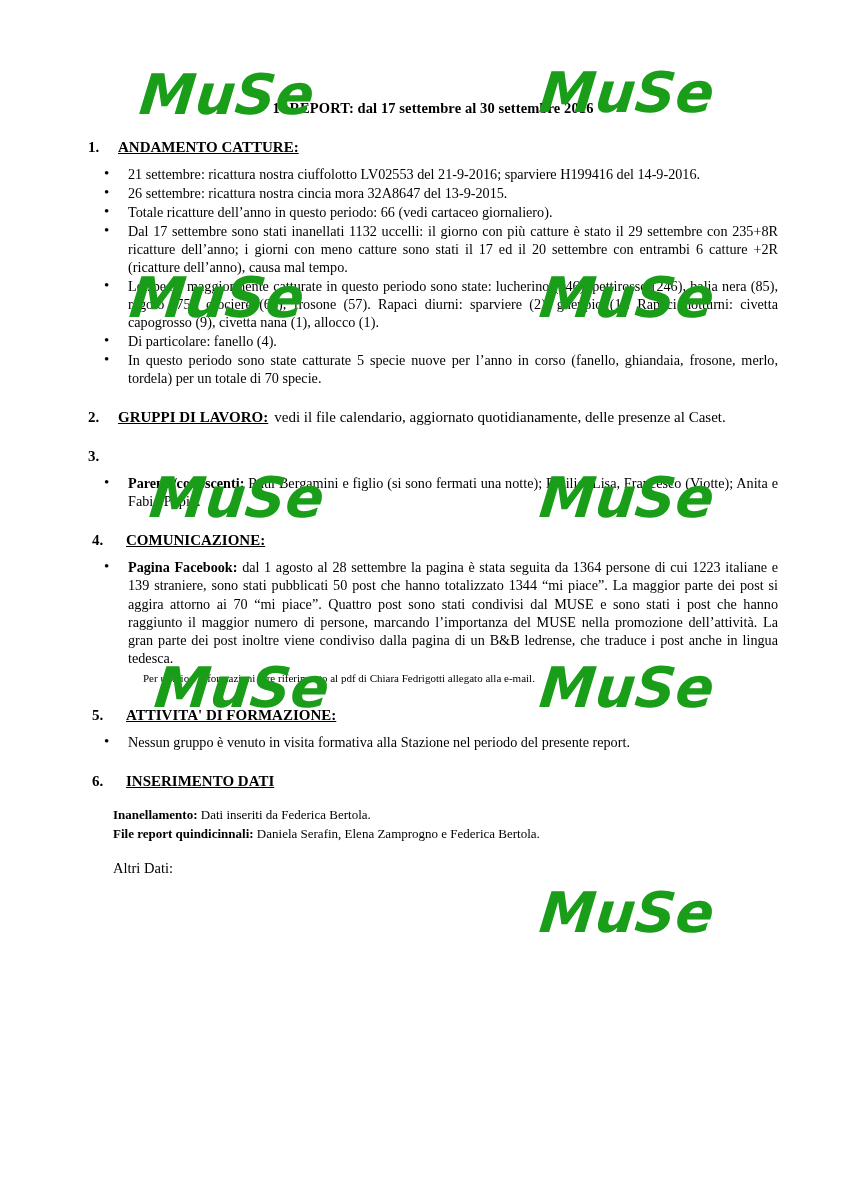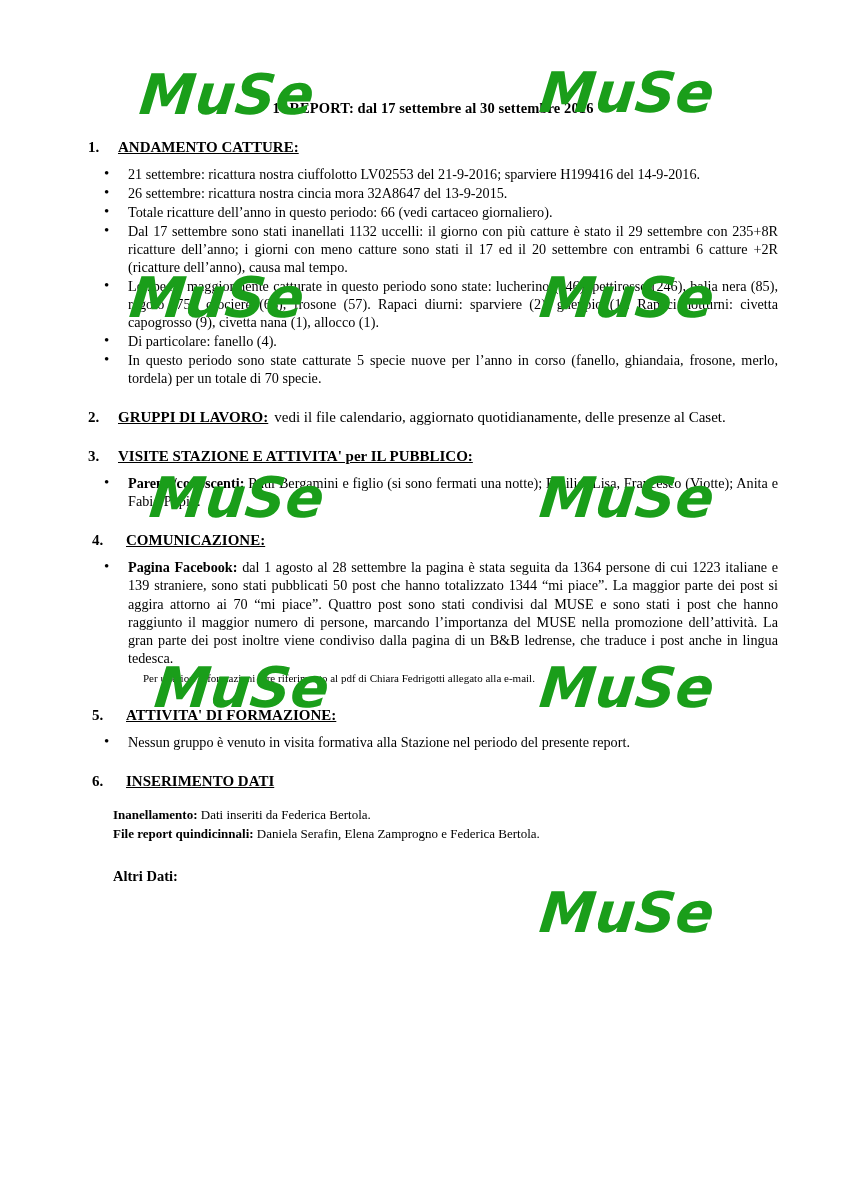--- a/index.html
+++ b/index.html
@@ -89,24 +89,24 @@
     line-height: 1.3;
   }
   .data-lines {
     margin-top: 16px;
     padding-left: 25px;
     font-size: 13px;
     line-height: 1.45;
   }
   .data-lines .lbl { font-weight: bold; }
   .altri {
-    margin-top: 24px;
+    margin-top: 16px;
     padding-left: 25px;
     font-size: 14.5px;
-    font-weight: bold;
+    font-weight: normal;
   }
 
   
   .wm {
     position: absolute;
     font-family: "DejaVu Sans", sans-serif;
     font-weight: bold;
     font-style: italic;
     color: #1a9e1a;
     white-space: nowrap;
@@ -154,21 +154,20 @@
       <div class="section-head">
         <span class="section-num">2.</span>
         <span class="section-title">GRUPPI DI LAVORO:</span>
         <span class="trailing">vedi il file calendario, aggiornato quotidianamente, delle presenze al Caset.</span>
       </div>
     </div>
 
     <div class="section">
       <div class="section-head">
         <span class="section-num">3.</span>
-        <span class="section-title">VISITE STAZIONE E ATTIVITA' per IL PUBBLICO:</span>
       </div>
       <ul class="bullets">
         <li>
           <span class="b">Parenti/conoscenti:</span><span> Raul Bergamini e figlio (si sono fermati una notte); Emilio, Lisa, Francesco (Viotte); Anita e Fabio Pupin.</span>
         </li>
       </ul>
     </div>
 
     <div class="section">
       <div class="section-head">

